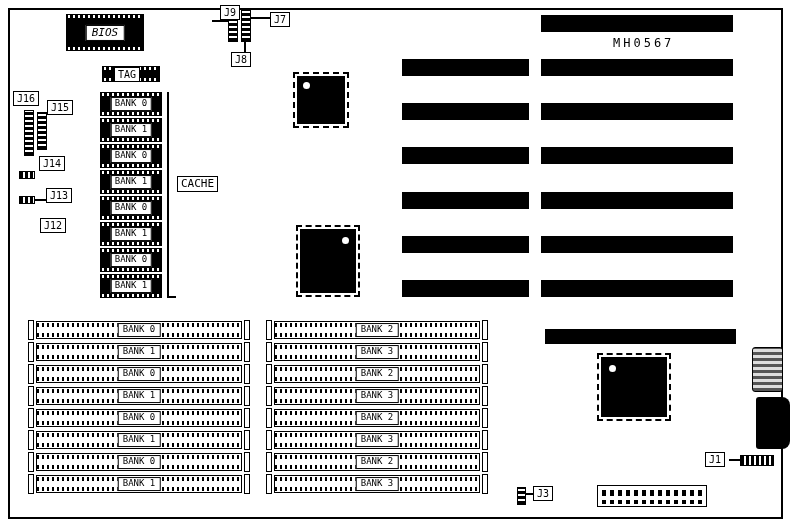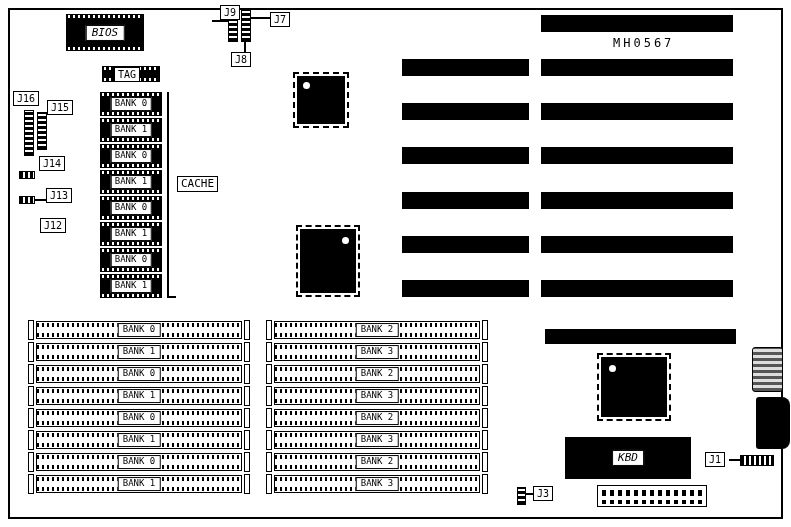--- a/index.html
+++ b/index.html
@@ -275,23 +275,20 @@
       <span class="mem-label">BANK 2</span>
       <div class="mem-clip r"></div>
     </div>
   <div class="mem-row" style="left:266px;top:474px;">
       <div class="mem-clip l"></div>
       <div class="mem-body"></div>
       <span class="mem-label">BANK 3</span>
       <div class="mem-clip r"></div>
     </div>
 
-  <div class="blackchip" style="left:565px;top:437px;width:126px;height:42px;">
-    <span class="chip-label big">KBD</span>
-  </div>
 
   <div class="jlabel" style="left:705px;top:452px;">J1</div>
   <div class="wire" style="left:729px;top:459px;width:11px;height:2px;"></div>
   <div class="hconn" style="left:740px;top:455px;width:34px;height:11px;"></div>
 
   <div class="jlabel" style="left:533px;top:486px;">J3</div>
   <div class="wire" style="left:526px;top:493px;width:8px;height:2px;"></div>
   <div class="vconn" style="left:517px;top:487px;width:9px;height:18px;"></div>
 
   <div class="pinheader"></div>

